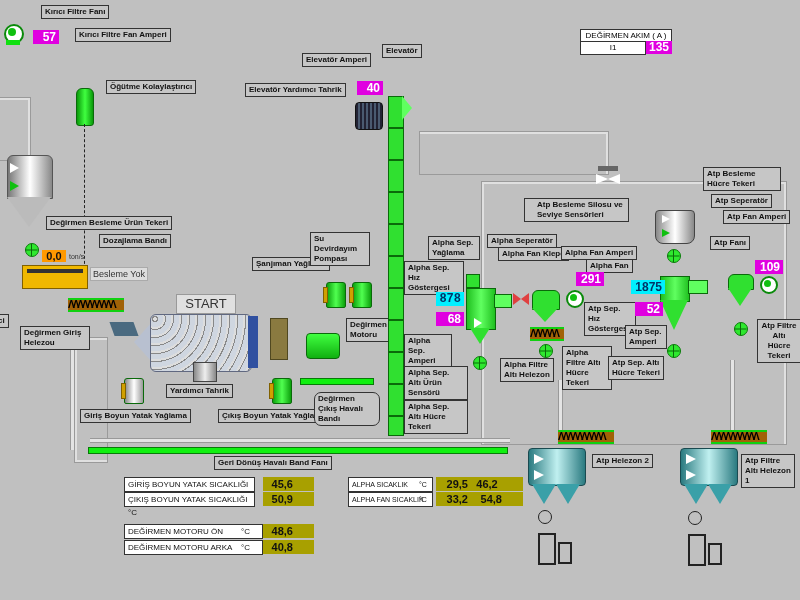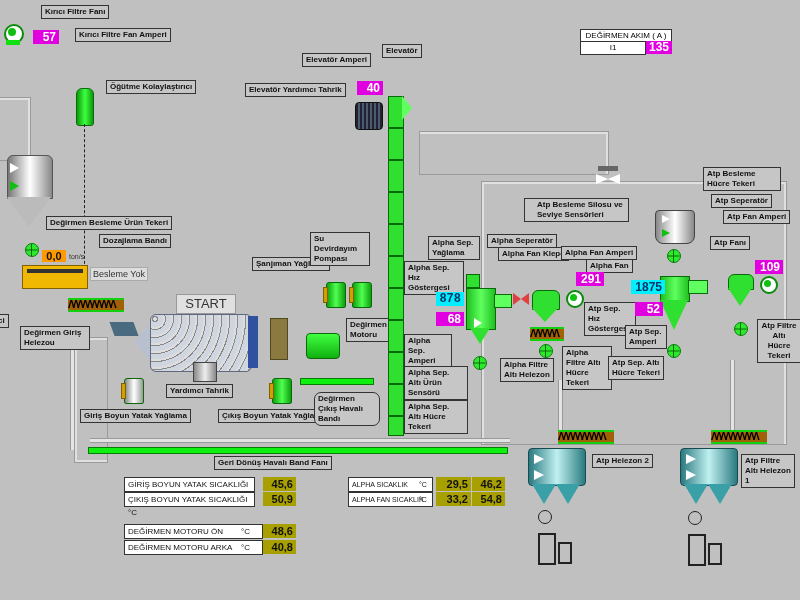--- a/index.html
+++ b/index.html
@@ -10,21 +10,21 @@
   .val-cyan{position:absolute;background:#00f0ff;color:#003366;font-weight:bold;font-size:12px;text-align:right;padding:0 3px;height:14px;line-height:14px;}
   .pipe{position:absolute;border:2px solid #e0e0e0;outline:1px solid #9a9a9a;}
   .pipe-h{position:absolute;height:3px;background:#e4e4e4;border-top:1px solid #999;border-bottom:1px solid #999;}
   .pipe-v{position:absolute;width:3px;background:#e4e4e4;border-left:1px solid #999;border-right:1px solid #999;}
   .green-bar{position:absolute;background:#10f010;border:1px solid #087a08;}
   .wheel{position:absolute;width:12px;height:12px;border-radius:50%;background:#2ee82e;border:1px solid #0a7a0a;}
   .wheel::before,.wheel::after{content:"";position:absolute;left:5px;top:0;width:1px;height:12px;background:#0a6a0a;}
   .wheel::after{transform:rotate(90deg);}
   .screw{position:absolute;height:10px;background:#a16207;border-top:2px solid #10d010;border-bottom:2px solid #10d010;font-size:10px;line-height:10px;color:#000;letter-spacing:-2px;overflow:hidden;font-weight:bold;}
   .tbl-row{position:absolute;height:13px;background:#fff;border:1px solid #333;font-size:8px;line-height:13px;padding-left:3px;color:#111;}
-  .olive{position:absolute;height:14px;background:#a8a000;color:#111;font-weight:bold;font-size:11px;line-height:14px;text-align:right;padding-right:3px;}
+  .olive{position:absolute;height:14px;background:#a8a000;color:#111;font-weight:bold;font-size:11px;line-height:14px;text-align:right;padding-right:21px;}
   .pump{position:absolute;width:18px;height:24px;background:linear-gradient(90deg,#0ca00c,#50ff50,#0ca00c);border:1px solid #0a6a0a;border-radius:3px 3px 2px 2px;}
   .pump::before{content:"";position:absolute;left:-4px;top:4px;width:3px;height:14px;background:#d0a000;border:1px solid #806000;}
   .pump.grey{background:linear-gradient(90deg,#888,#fff,#999);}
   .start-btn{position:absolute;background:#e0e0e0;border:1px solid #999;font-size:13px;color:#333;text-align:center;line-height:18px;}
 </style>
 </head>
 <body>
 
 <div class="pipe" style="left:-4px;top:98px;width:32px;height:60px;border-left:none;border-bottom:none;"></div>
 <div class="pipe-v" style="left:70px;top:330px;height:120px;"></div>
@@ -213,16 +213,16 @@
 <div class="tbl-row" style="left:124px;top:492px;width:126px;">ÇIKIŞ BOYUN YATAK SICAKLIĞI °C</div>
 <div class="olive" style="left:263px;top:492px;width:30px;">50,9</div>
 
 <div class="tbl-row" style="left:124px;top:524px;width:134px;"><span>DEĞİRMEN MOTORU ÖN</span><span style="position:absolute;left:116px;">°C</span></div>
 <div class="olive" style="left:263px;top:524px;width:30px;">48,6</div>
 <div class="tbl-row" style="left:124px;top:540px;width:134px;"><span>DEĞİRMEN MOTORU ARKA</span><span style="position:absolute;left:116px;">°C</span></div>
 <div class="olive" style="left:263px;top:540px;width:30px;">40,8</div>
 
 <div class="tbl-row" style="left:348px;top:477px;width:80px;font-size:7px;"><span>ALPHA SICAKLIK</span><span style="position:absolute;left:70px;">°C</span></div>
 <div class="olive" style="left:436px;top:477px;width:32px;">29,5</div>
-<div class="olive" style="left:472px;top:477px;width:30px;">46,2</div>
+<div class="olive" style="left:472px;top:477px;width:30px;text-align:center;">46,2</div>
 <div class="tbl-row" style="left:348px;top:492px;width:80px;font-size:7px;"><span>ALPHA FAN SICAKLIK</span><span style="position:absolute;left:70px;">°C</span></div>
 <div class="olive" style="left:436px;top:492px;width:32px;">33,2</div>
 <div class="olive" style="left:472px;top:492px;width:30px;">54,8</div>
 
 </body></html>

